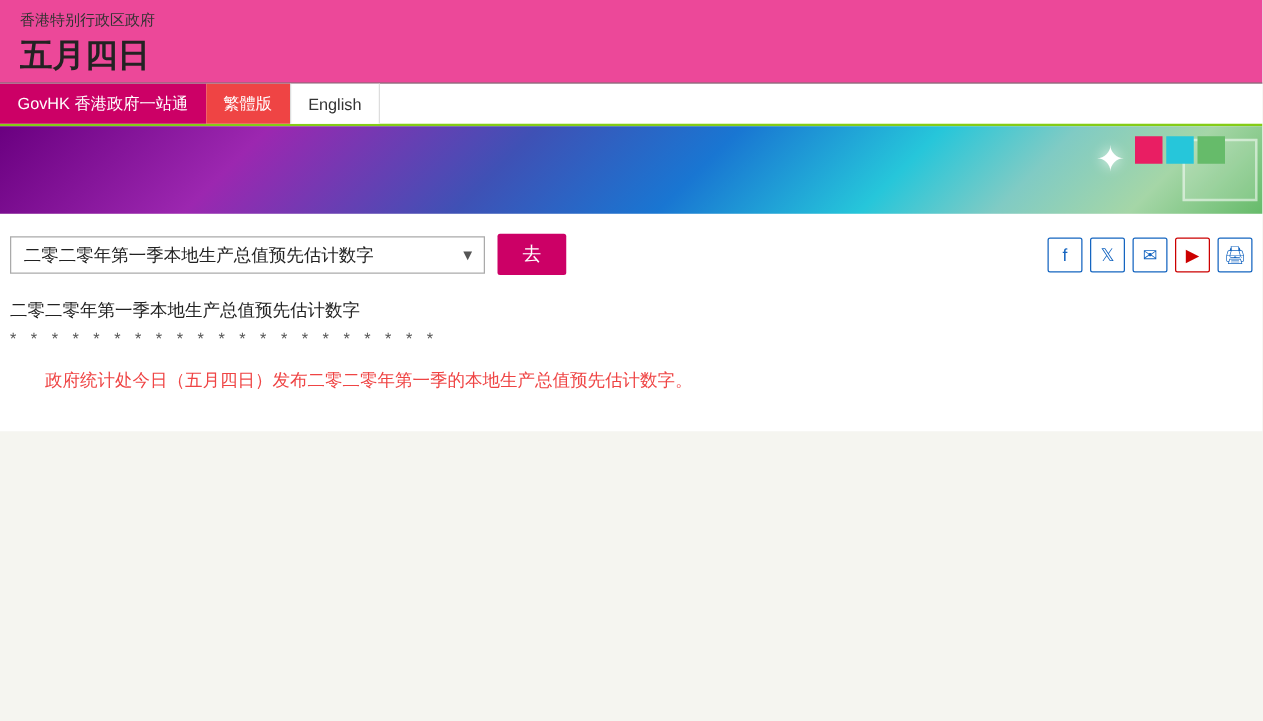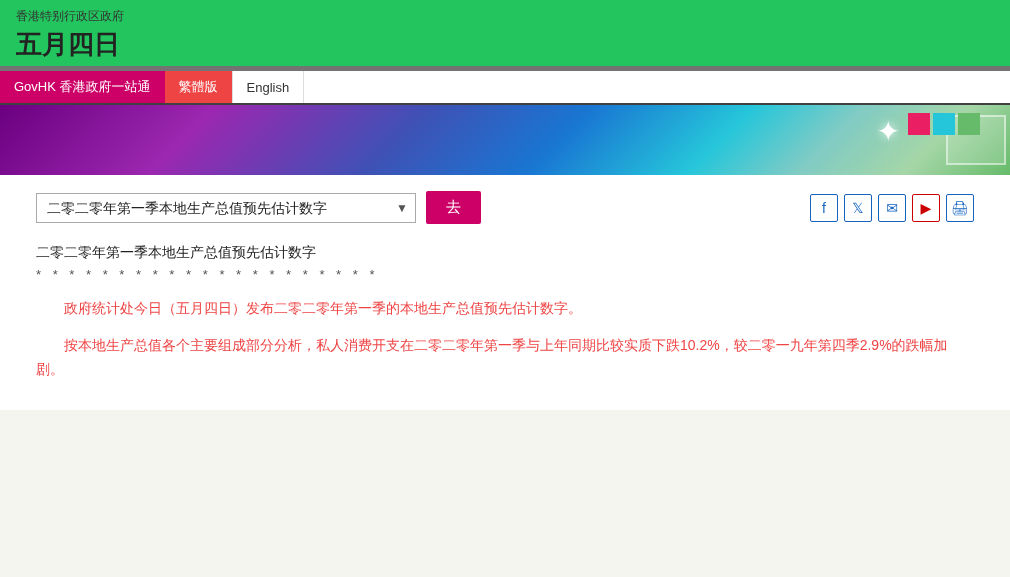--- a/index.html
+++ b/index.html
@@ -6,42 +6,42 @@
     body {
       font-family: Arial, "Microsoft YaHei", "SimHei", sans-serif;
       background: #f5f5f0;
       width: 1010px;
       min-height: 577px;
       overflow-x: hidden;
     }
 
     
     .header {
-      background: #22c55e;
+      background: #ec4899;
       padding: 8px 16px 4px 16px;
-      border-bottom: 5px solid #737373;
+      border-bottom: 1px solid #737373;
     }
     .header-top {
       font-size: 12px;
       color: #333;
       margin-bottom: 2px;
     }
     .header-title {
       font-size: 26px;
       font-weight: bold;
       color: #222;
     }
 
     
     .navbar {
       background: #fff;
       display: flex;
       align-items: stretch;
       height: 34px;
-      border-bottom: 2px solid #404040;
+      border-bottom: 2px solid #84cc16;
     }
     .nav-govhk {
       background: #cc0066;
       color: #fff;
       font-size: 13px;
       padding: 0 14px;
       display: flex;
       align-items: center;
       cursor: pointer;
       white-space: nowrap;
@@ -114,21 +114,21 @@
       right: 110px;
       top: 10px;
       color: white;
       font-size: 28px;
       text-shadow: 0 0 10px rgba(255,255,255,0.9);
     }
 
     
     .content {
       background: #fff;
-      padding: 16px 36px;
+      padding: 16px 8px;
     }
 
     
     .dropdown-row {
       display: flex;
       align-items: center;
       margin-bottom: 18px;
       gap: 10px;
     }
     .dropdown-select {
@@ -245,16 +245,15 @@
       <div class="social-icon" style="color:#1565c0;border-color:#1565c0;">✉</div>
       <div class="social-icon" style="color:#c00;border-color:#c00;">▶</div>
       <div class="social-icon" style="color:#1565c0;border-color:#1565c0;">🖨</div>
     </div>
   </div>
 
   <div class="article-title">二零二零年第一季本地生产总值预先估计数字</div>
   <div class="article-stars">* * * * * * * * * * * * * * * * * * * * *</div>
   <div class="article-body">
     <p class="article-para">政府统计处今日（五月四日）发布二零二零年第一季的本地生产总值预先估计数字。</p>
-    <p class="article-para">按本地生产总值各个主要组成部分分析，私人消费开支在二零二零年第一季与上年同期比较实质下跌10.2%，较二零一九年第四季2.9%的跌幅加剧。</p>
   </div>
 
 </div>
 
 </body></html>

